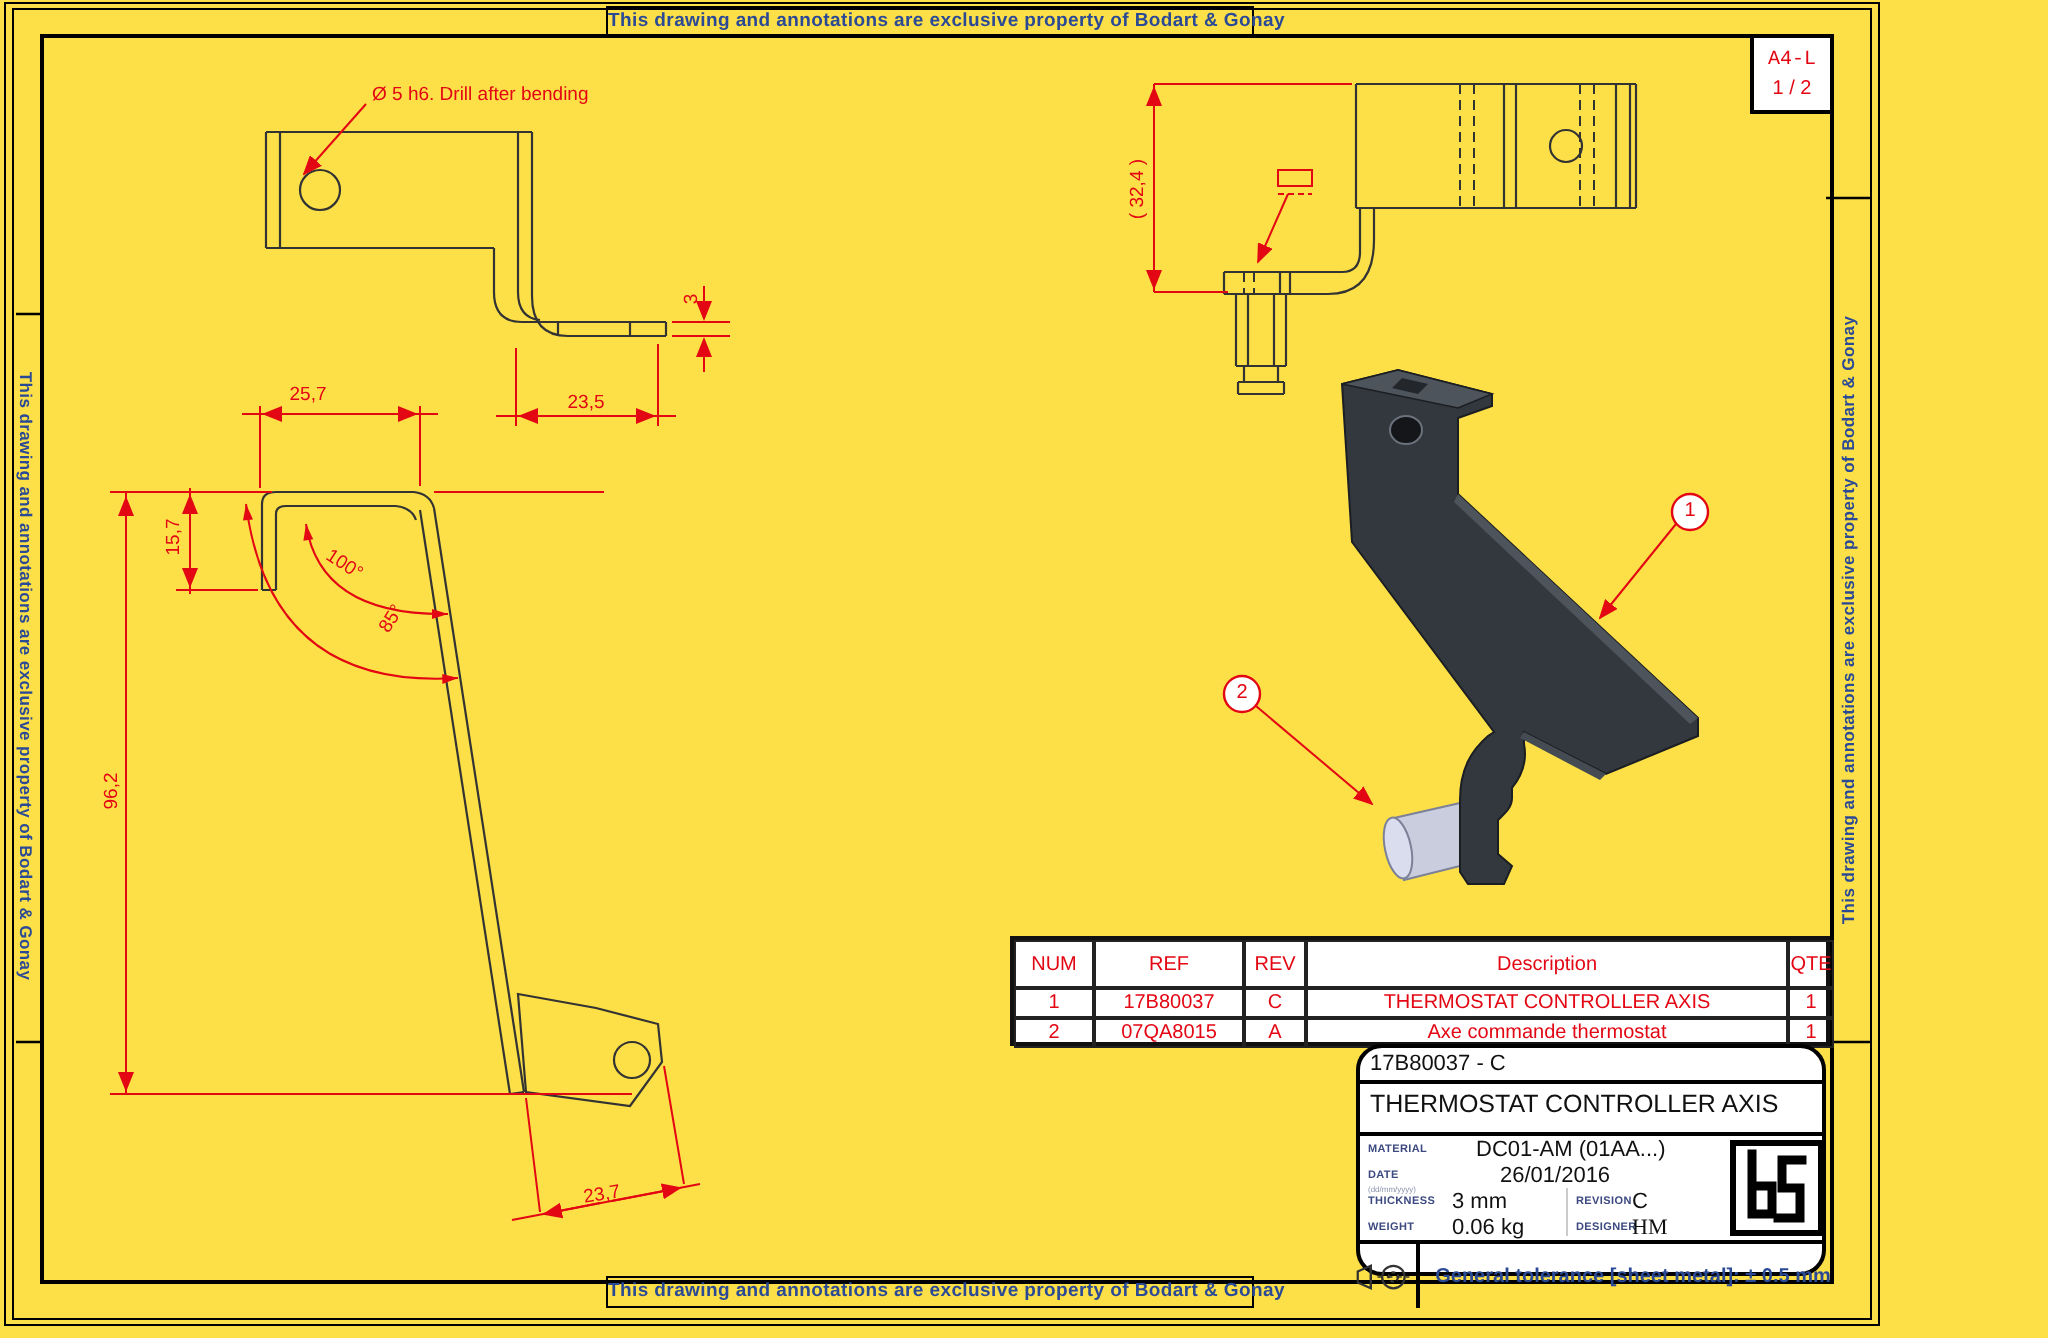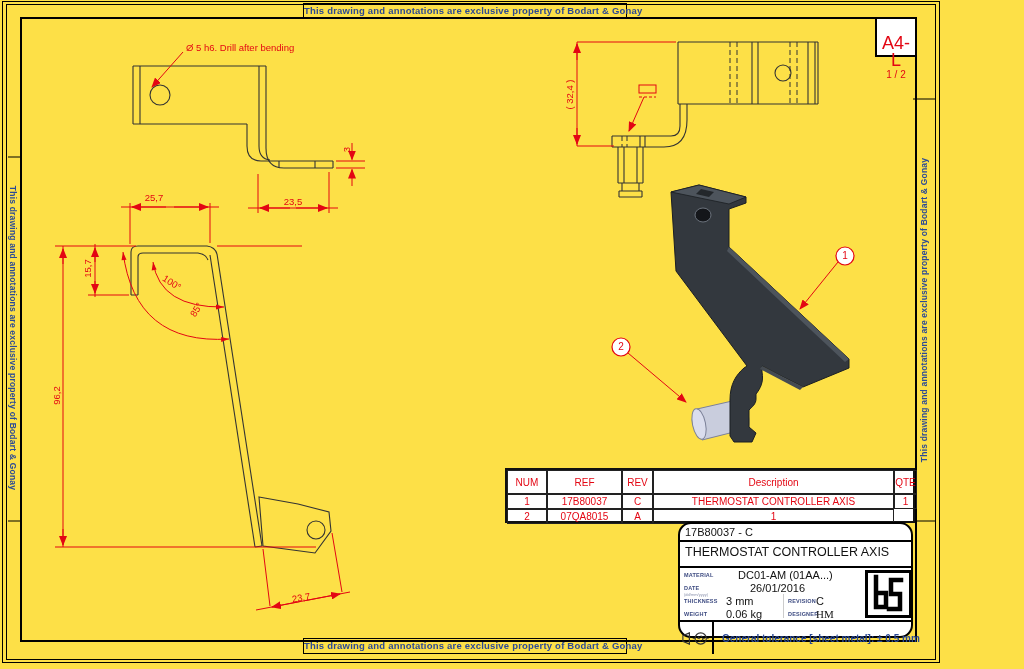--- a/index.html
+++ b/index.html
@@ -7,34 +7,34 @@
           font-family:"Liberation Sans",sans-serif;}
   .abs{position:absolute;}
   .line-box{border:1.5px solid #000;}
   .frame{border:2px solid #000;}
   .notice{color:#2b4a96;font-weight:bold;font-size:9.5px;white-space:nowrap;
           text-align:center;letter-spacing:.2px;}
   .vnotice{transform-origin:center;width:424px;height:14px;line-height:14px;}
   .dim{position:absolute;color:#e30613;font-size:9.5px;white-space:nowrap;
        transform-origin:center;text-align:center;}
   .a4box{border:2.5px solid #000;text-align:center;color:#e30613;background:#fff;}
-  .a4box .fmt{font-size:18px;line-height:17px;margin-top:16px;}
+  .a4box .fmt{font-size:10px;line-height:17px;margin-top:3px;font-family:Liberation Mono, monospace;}
   .a4box .pg{font-size:10px;line-height:11px;}
   
   .ptable{display:grid;grid-template-columns:40px 75px 31px 241px 23px;
           grid-template-rows:24px 15px 15px;border:2px solid #111;background:#fff;
           box-sizing:border-box;}
   .ptable .c{border:1px solid #222;display:flex;align-items:center;justify-content:center;
              color:#e30613;font-size:10px;white-space:nowrap;overflow:hidden;}
   
   .tblock{border:2.5px solid #000;background:#fff;box-sizing:border-box;color:#111;}
   .tb-r1{height:16px;line-height:16px;border-bottom:2px solid #000;font-size:11px;padding-left:5px;}
   .tb-r2{height:26px;border-bottom:2px solid #000;font-size:12.5px;padding:3px 0 0 5px;box-sizing:border-box;}
   .tb-r3{height:52px;position:relative;border-bottom:2px solid #000;}
-  .tb-r4{height:32px;display:flex;}
+  .tb-r4{height:32px;display:flex;justify-content:center;}
   .lbl{position:absolute;font-size:5.5px;font-weight:bold;color:#3c4a80;letter-spacing:.2px;}
   .sublbl{position:absolute;font-size:4px;color:#8b93ad;}
   .val{position:absolute;font-size:11px;color:#111;white-space:nowrap;}
   .logobox{position:absolute;left:185px;top:2px;width:47px;height:48px;border:3.5px solid #000;
            background:#fff;box-sizing:border-box;}
   .symcell{width:36px;border-right:2px solid #000;display:flex;align-items:center;justify-content:center;}
   .tolcell{flex:1;display:flex;align-items:center;padding-left:8px;color:#2b4a96;
            font-weight:bold;font-size:10px;white-space:nowrap;}
   .balloon-num{position:absolute;color:#e30613;font-size:10px;width:12px;text-align:center;}
   svg{display:block;}
@@ -204,20 +204,21 @@
 
     <div class="c">1</div>
     <div class="c">17B80037</div>
     <div class="c">C</div>
     <div class="c">THERMOSTAT CONTROLLER AXIS</div>
     <div class="c">1</div>
 
     <div class="c">2</div>
     <div class="c">07QA8015</div>
     <div class="c">A</div>
+    <div class="c">Axe commande thermostat</div>
     <div class="c">1</div>
   </div>
 
   <div class="abs tblock" style="left:678px;top:522px;width:235px;height:116px;border-radius:13px;">
     <div class="tb-r1">17B80037 - C</div>
     <div class="tb-r2">THERMOSTAT CONTROLLER AXIS</div>
     <div class="tb-r3">
       <span class="lbl" style="left:4px;top:4px;">MATERIAL</span>
       <span class="val" style="left:46px;top:1px;padding-left:12px;">DC01-AM (01AA...)</span>
       <span class="lbl" style="left:4px;top:17px;">DATE</span>

